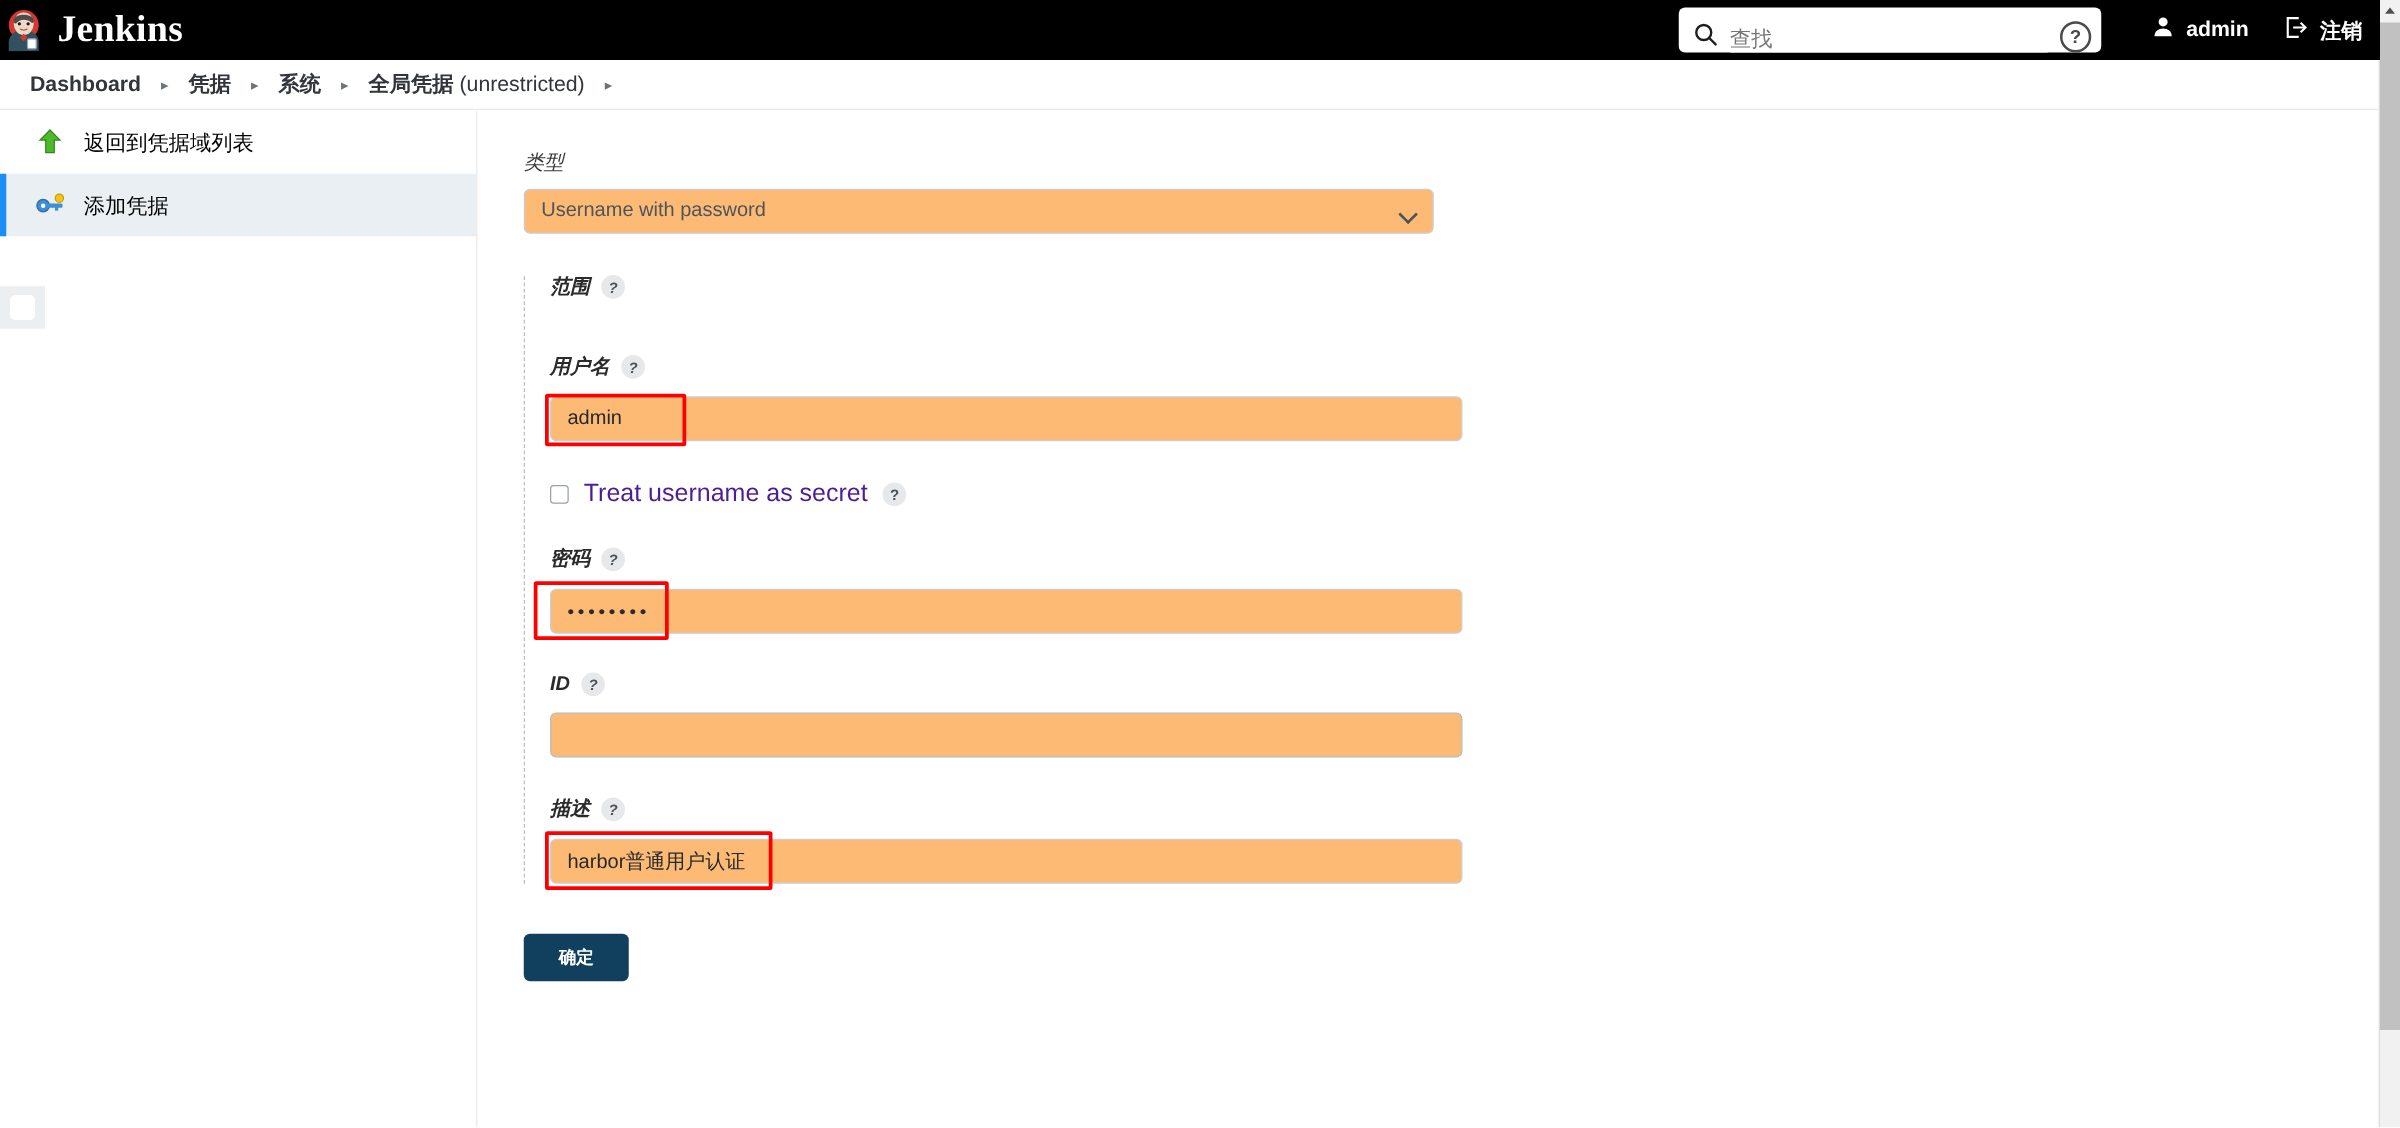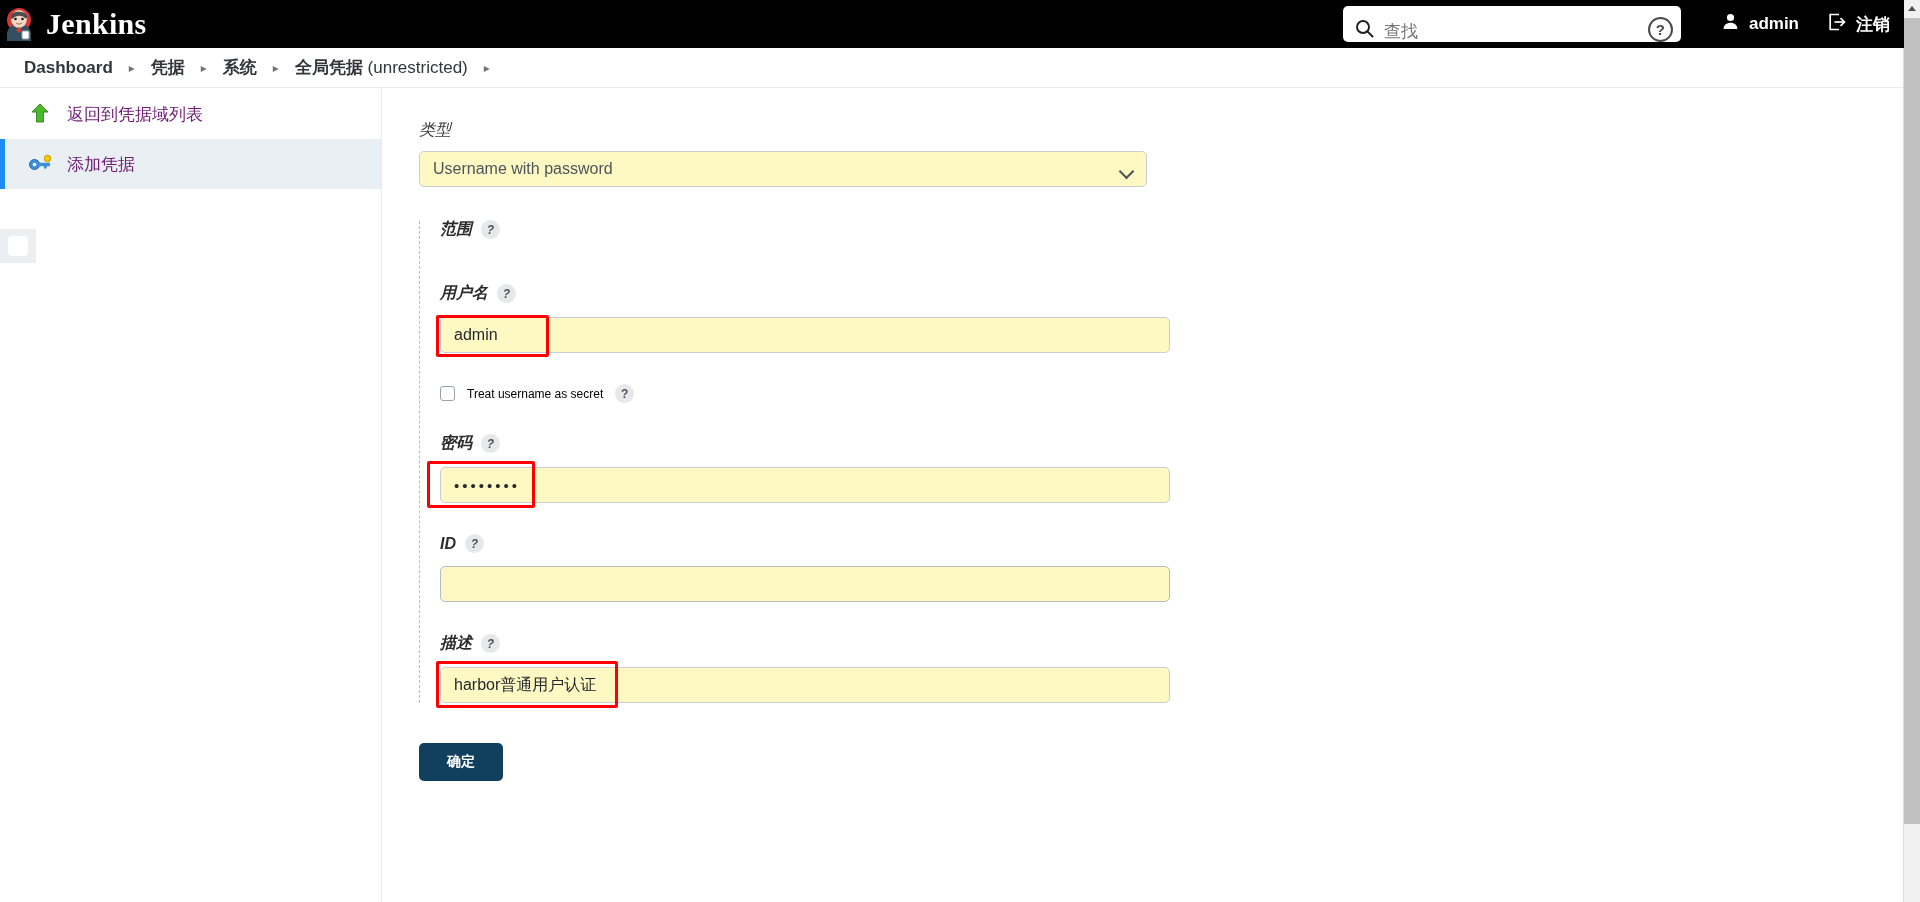--- a/index.html
+++ b/index.html
@@ -57,21 +57,21 @@
   .crumb .sub { font-weight: 400; }
 
   
   .sidebar {
     position: absolute; top: 89px; left: 0; width: 382px; height: 813px;
     background: #fff; border-right: 1px solid #e7e9ed;
   }
   .side-item {
     display: flex; align-items: center; gap: 14px;
     height: 50px; padding-left: 22px; cursor: pointer;
-    font-size: 17px; color: #701a75;
+    font-size: 17px; color: #000000;
     border-left: 5px solid transparent;
   }
   .side-item.active { background: #e9eff3; border-left-color: #1b8df5; }
   .side-label { line-height: 1; }
   .side-icon { width: 26px; height: 26px; position: relative; flex: none; }
   .side-stub {
     position: absolute; left: 0; top: 140px; width: 36px; height: 34px;
     background: #eceff1;
   }
   .side-stub i {
@@ -91,21 +91,21 @@
   .helpq {
     width: 19px; height: 19px; border-radius: 50%;
     background: #e6e8ea; color: #4b525b;
     font-size: 12px; font-weight: 700;
     display: flex; align-items: center; justify-content: center;
     cursor: pointer; flex: none;
   }
 
   .ctl {
     height: 36px; border: 1px solid #c9ced4; border-radius: 5px;
-    background: #fef9c3; font-size: 16px; color: #25282c;
+    background: #fdba74; font-size: 16px; color: #25282c;
     display: flex; align-items: center; padding: 0 13px;
     position: relative;
   }
   .ctl.sel::after {
     content: ""; position: absolute; right: 14px; top: 14px;
     width: 9px; height: 9px; border-right: 2px solid #4c5258;
     border-bottom: 2px solid #4c5258; transform: rotate(45deg);
   }
   .ctl .gray { color: #4e545b; }
 
@@ -123,21 +123,21 @@
   #scope-select { width: 730px; }
   .wide-input { width: 730px; }
 
   .dots { letter-spacing: 3px; font-size: 15px; color: #2b2b2b; }
 
   .checkrow { display: flex; align-items: center; gap: 12px; }
   .cbox {
     width: 15px; height: 15px; border: 1px solid #9aa1a9;
     border-radius: 3px; background: #fff; flex: none; cursor: pointer;
   }
-  .cbox-label { font-size: 12px; color: #000000; }
+  .cbox-label { font-size: 20px; color: #4c1d95; }
 
   
   .annot {
     position: absolute; border: 3px solid #ff0000;
     pointer-events: none; border-radius: 2px;
   }
 
   .submit {
     margin: 40px 0 0 36px;
     width: 84px; height: 38px; border: none; border-radius: 5px;

